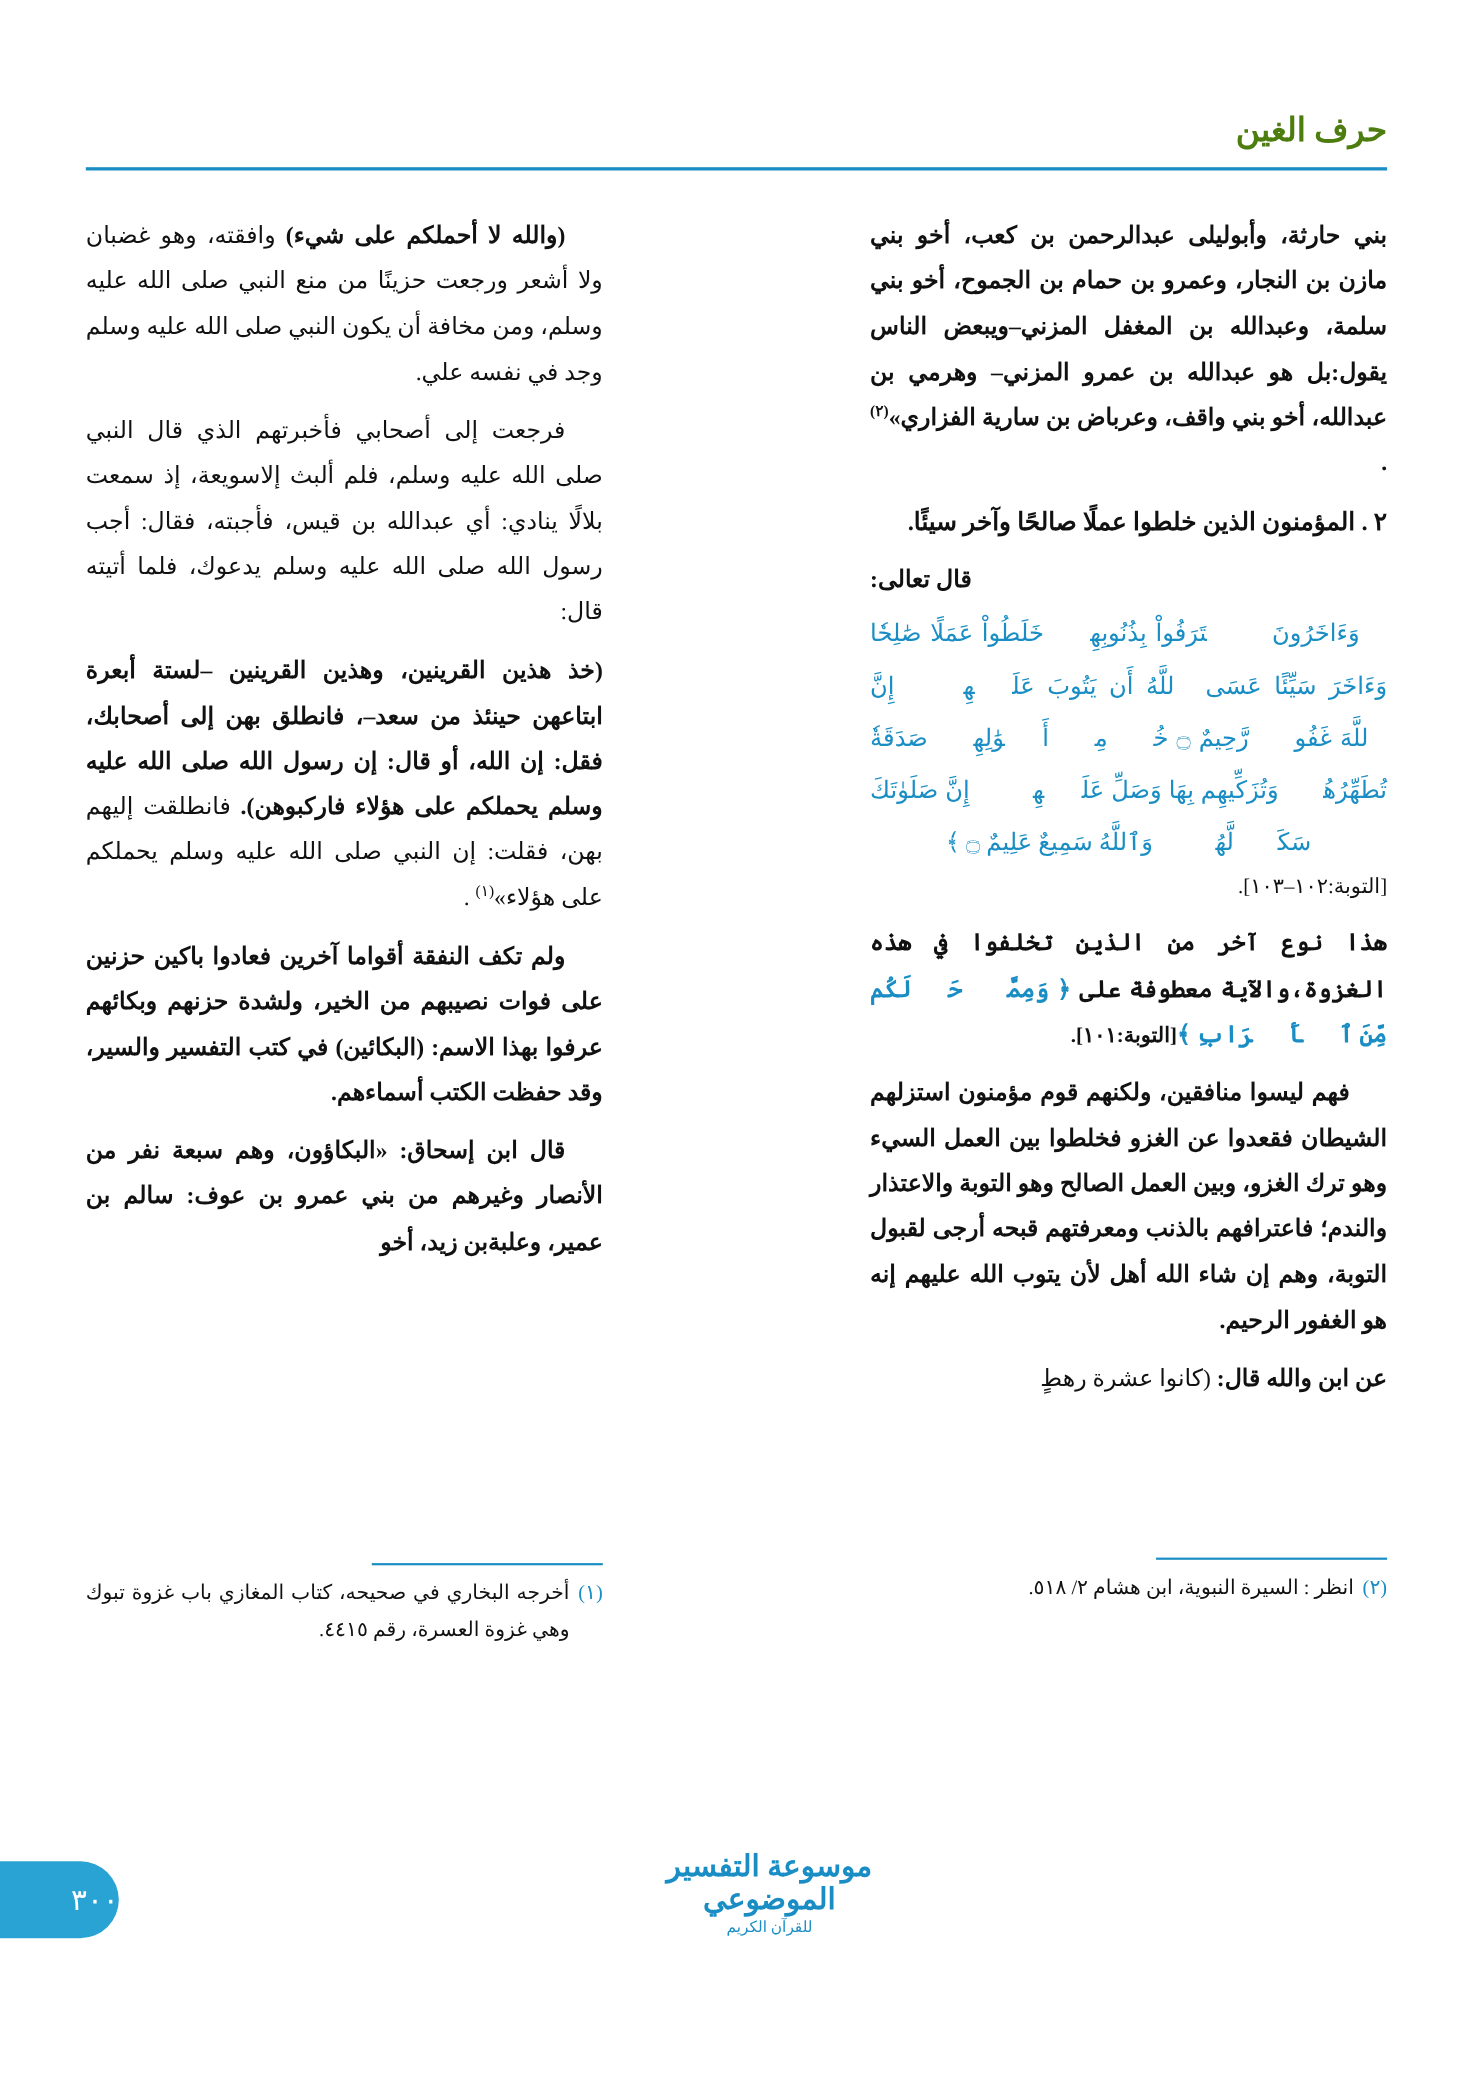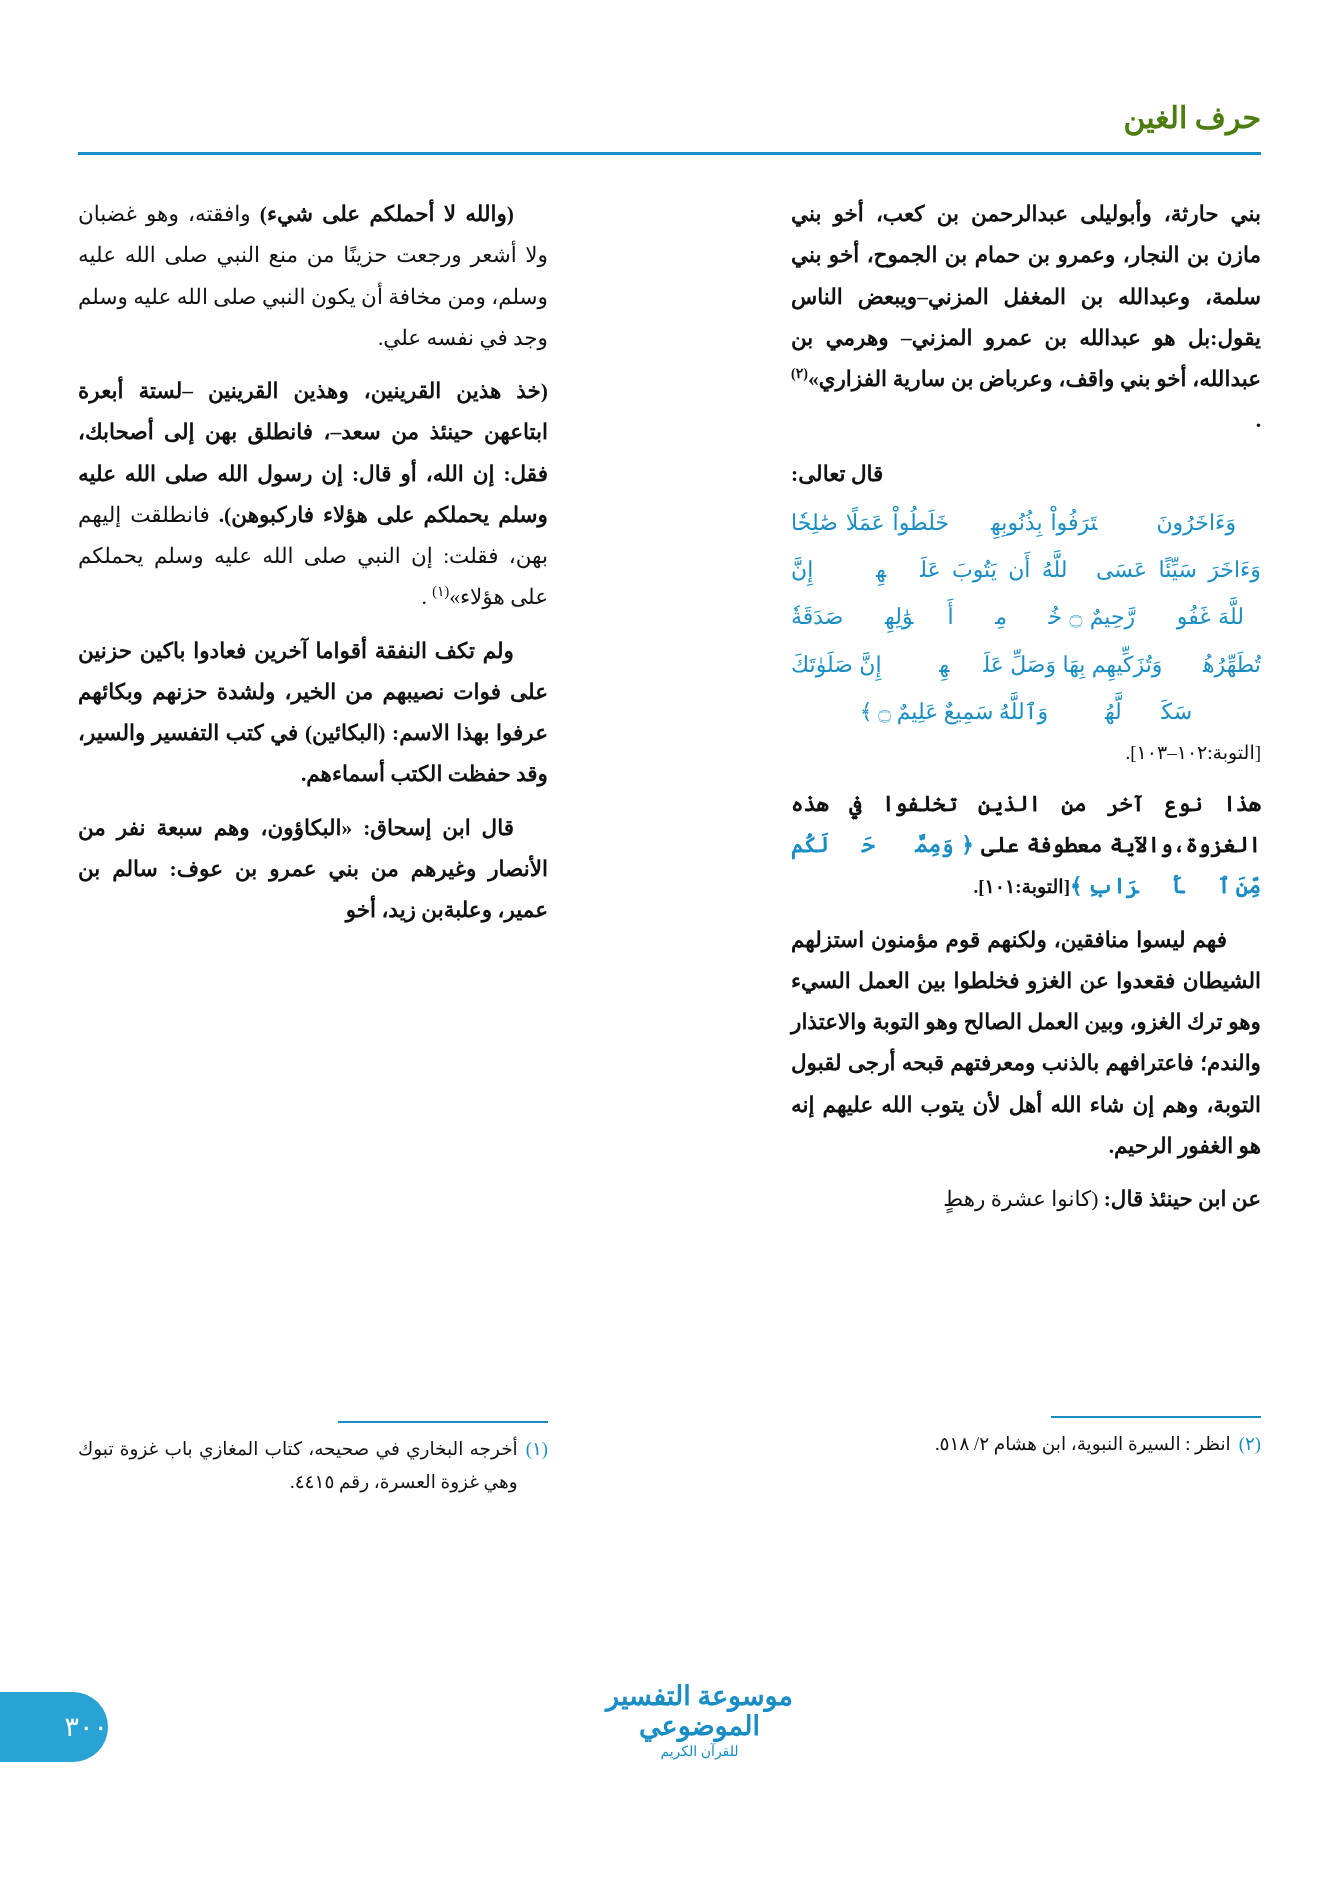--- a/index.html
+++ b/index.html
@@ -178,52 +178,54 @@
     <div class="header-title">حرف الغين</div>
     <div class="header-rule"></div>
   </div>
 
   <div class="col col-left">
 
     <p class="indent">
       <span class="bold">(والله لا أحملكم على شيء)</span><span> وافقته، وهو غضبان ولا أشعر ورجعت حزينًا من منع النبي صلى الله عليه وسلم، ومن مخافة أن يكون النبي صلى الله عليه وسلم وجد في نفسه علي.</span>
     </p>
 
+    <p class="indent">فرجعت إلى أصحابي فأخبرتهم الذي قال النبي صلى الله عليه وسلم، فلم ألبث إلاسويعة، إذ سمعت بلالًا ينادي: أي عبدالله بن قيس، فأجبته، فقال: أجب رسول الله صلى الله عليه وسلم يدعوك، فلما أتيته قال: </p>
 
     <p>
       <span class="bold">(خذ هذين القرينين، وهذين القرينين –لستة أبعرة ابتاعهن حينئذ من سعد–، فانطلق بهن إلى أصحابك، فقل: إن الله، أو قال: إن رسول الله صلى الله عليه وسلم يحملكم على هؤلاء فاركبوهن).</span><span> فانطلقت إليهم بهن، فقلت: إن النبي صلى الله عليه وسلم يحملكم على هؤلاء»</span><sup class="fn">(١)</sup><span> .</span>
     </p>
 
     <p class="indent bold">ولم تكف النفقة أقواما آخرين فعادوا باكين حزنين على فوات نصيبهم من الخير، ولشدة حزنهم وبكائهم عرفوا بهذا الاسم: (البكائين) في كتب التفسير والسير، وقد حفظت الكتب أسماءهم.</p>
 
     <p class="indent bold">قال ابن إسحاق: «البكاؤون، وهم سبعة نفر من الأنصار وغيرهم من بني عمرو بن عوف: سالم بن عمير، وعلبةبن زيد، أخو</p>
   </div>
 
   <div class="col col-right">
 
     <p class="bold">
       <span>بني حارثة، وأبوليلى عبدالرحمن بن كعب، أخو بني مازن بن النجار، وعمرو بن حمام بن الجموح، أخو بني سلمة، وعبدالله بن المغفل المزني–ويبعض الناس يقول:بل هو عبدالله بن عمرو المزني– وهرمي بن عبدالله، أخو بني واقف، وعرباض بن سارية الفزاري»</span><sup class="fn">(٢)</sup><span> .</span>
     </p>
 
+    <p class="heading-num bold">٢ . المؤمنون الذين خلطوا عملًا صالحًا وآخر سيئًا.</p>
 
     <p style="text-align:left; text-align-last:left;">
       <span class="bold">قال   تعالى:</span>
     </p>
 
     <span class="quran">﴿ وَءَاخَرُونَ ٱعۡتَرَفُواْ بِذُنُوبِهِمۡ خَلَطُواْ عَمَلًا صَٰلِحٗا وَءَاخَرَ سَيِّئًا عَسَى ٱللَّهُ أَن يَتُوبَ عَلَيۡهِمۡۚ إِنَّ ٱللَّهَ غَفُورٞ رَّحِيمٌ ۝ خُذۡ مِنۡ أَمۡوَٰلِهِمۡ صَدَقَةٗ تُطَهِّرُهُمۡ وَتُزَكِّيهِم بِهَا وَصَلِّ عَلَيۡهِمۡۖ إِنَّ صَلَوٰتَكَ سَكَنٞ لَّهُمۡۗ وَٱللَّهُ سَمِيعٌ عَلِيمٌ ۝ ﴾</span>
     <span class="ref">[التوبة:١٠٢–١٠٣].</span>
 
     <p class="bold">
       <span>هذا نوع آخر من الذين تخلفوا في هذه الغزوة،والآية معطوفة على </span><span class="quran-inline">﴿ وَمِمَّنۡ حَوۡلَكُم مِّنَ ٱلۡأَعۡرَابِ ﴾</span><span class="ref-inline">[التوبة:١٠١].</span>
     </p>
 
     <p class="bold indent">فهم ليسوا منافقين، ولكنهم قوم مؤمنون استزلهم الشيطان فقعدوا عن الغزو فخلطوا بين العمل السيء وهو ترك الغزو، وبين العمل الصالح وهو التوبة والاعتذار والندم؛ فاعترافهم بالذنب ومعرفتهم قبحه أرجى لقبول التوبة، وهم إن شاء الله أهل لأن يتوب الله عليهم إنه هو الغفور الرحيم.</p>
 
     <p>
-      <span class="bold">عن ابن حينئذ قال:</span><span> (كانوا عشرة رهطٍ</span>
+      <span class="bold">عن ابن والله قال:</span><span> (كانوا عشرة رهطٍ</span>
     </p>
   </div>
 
   <div class="footnote-block fn-left">
     <div class="footnote-rule"></div>
     <div class="fn-line">
       <span class="fn-marker">(١)</span>
       <span class="fn-text">أخرجه البخاري في صحيحه، كتاب المغازي باب غزوة تبوك وهي غزوة العسرة، رقم ٤٤١٥.</span>
     </div>
   </div>

